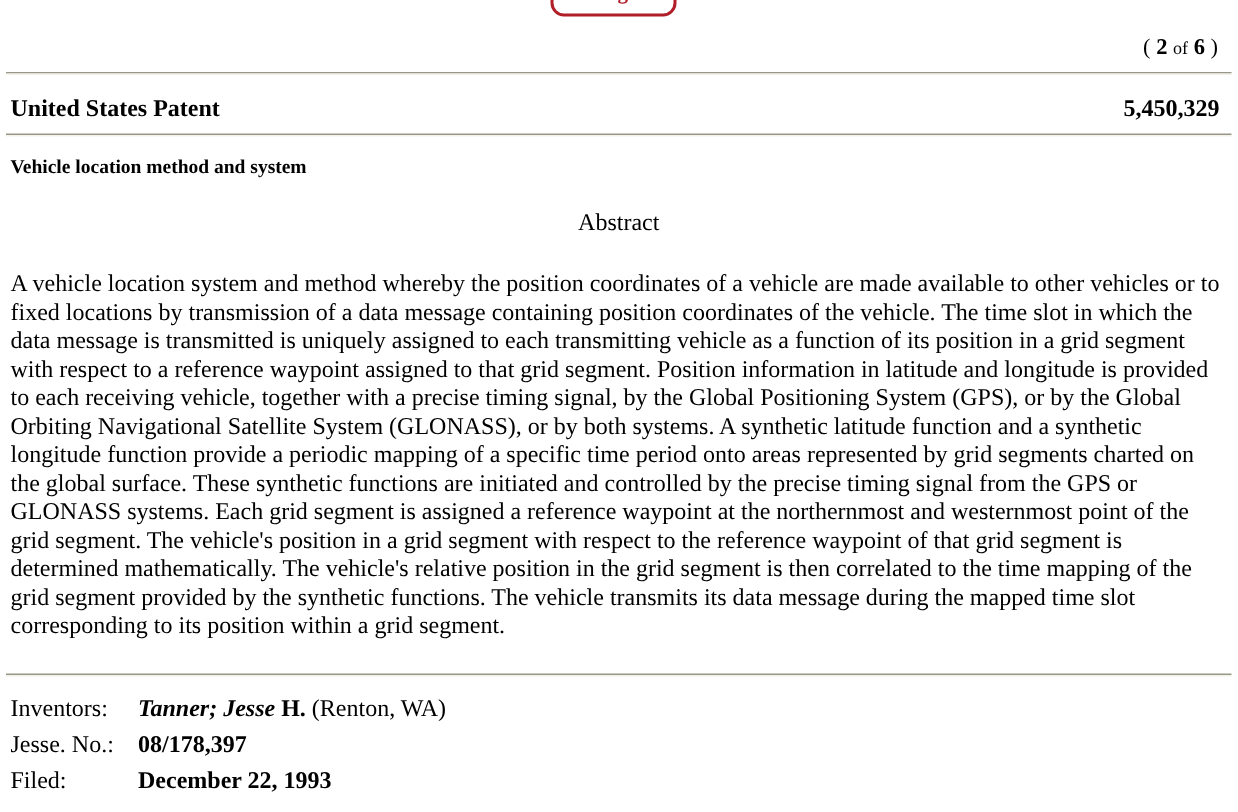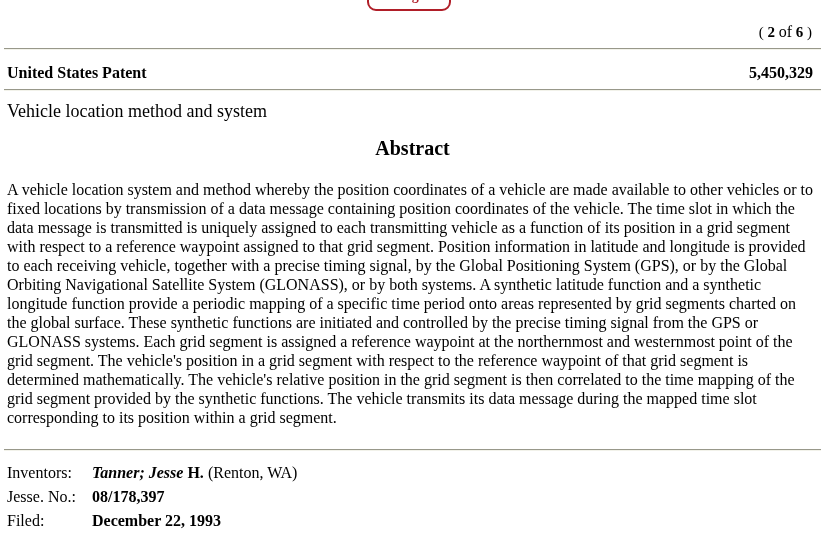--- a/index.html
+++ b/index.html
@@ -35,21 +35,21 @@
   }
 
   .pagination {
     margin: 24px 13px 0 0;
     text-align: right;
     font-size: 15px;
     line-height: 16px;
     white-space: nowrap;
   }
   .pagination .pag-num { font-weight: bold; font-size: 15px; }
-  .pagination .pag-of  { font-size: 16px; }
+  .pagination .pag-of  { font-size: 12px; }
 
   hr {
     border: 0;
     border-top: 1px solid #98988a;
     border-bottom: 1px solid #f2f2ea;
     height: 0;
     margin: 0 4px;
   }
   hr.hr1 { margin-top: 8px; }
   hr.hr2 { margin-top: 4px; }
@@ -60,30 +60,30 @@
     display: flex;
     justify-content: space-between;
     line-height: 24px;
   }
   .ph-left  { font-weight: bold; }
   .ph-left.italic { font-style: italic; }
   .ph-right { font-weight: bold; text-align: right; }
 
   .doc-title {
     margin: 10px 12px 0 7px;
-    font-weight: normal;
-    font-size: 18px;
+    font-weight: bold;
+    font-size: 13px;
     line-height: 20px;
   }
 
   .abstract-heading {
     margin-top: 18px;
     text-align: center;
-    font-weight: bold;
-    font-size: 20px;
+    font-weight: normal;
+    font-size: 16px;
     line-height: 19px;
   }
 
   .abstract-text {
     margin: 22px 10px 0 7px;
     line-height: 19px;
     text-align: left;
   }
 
   table.biblio {

